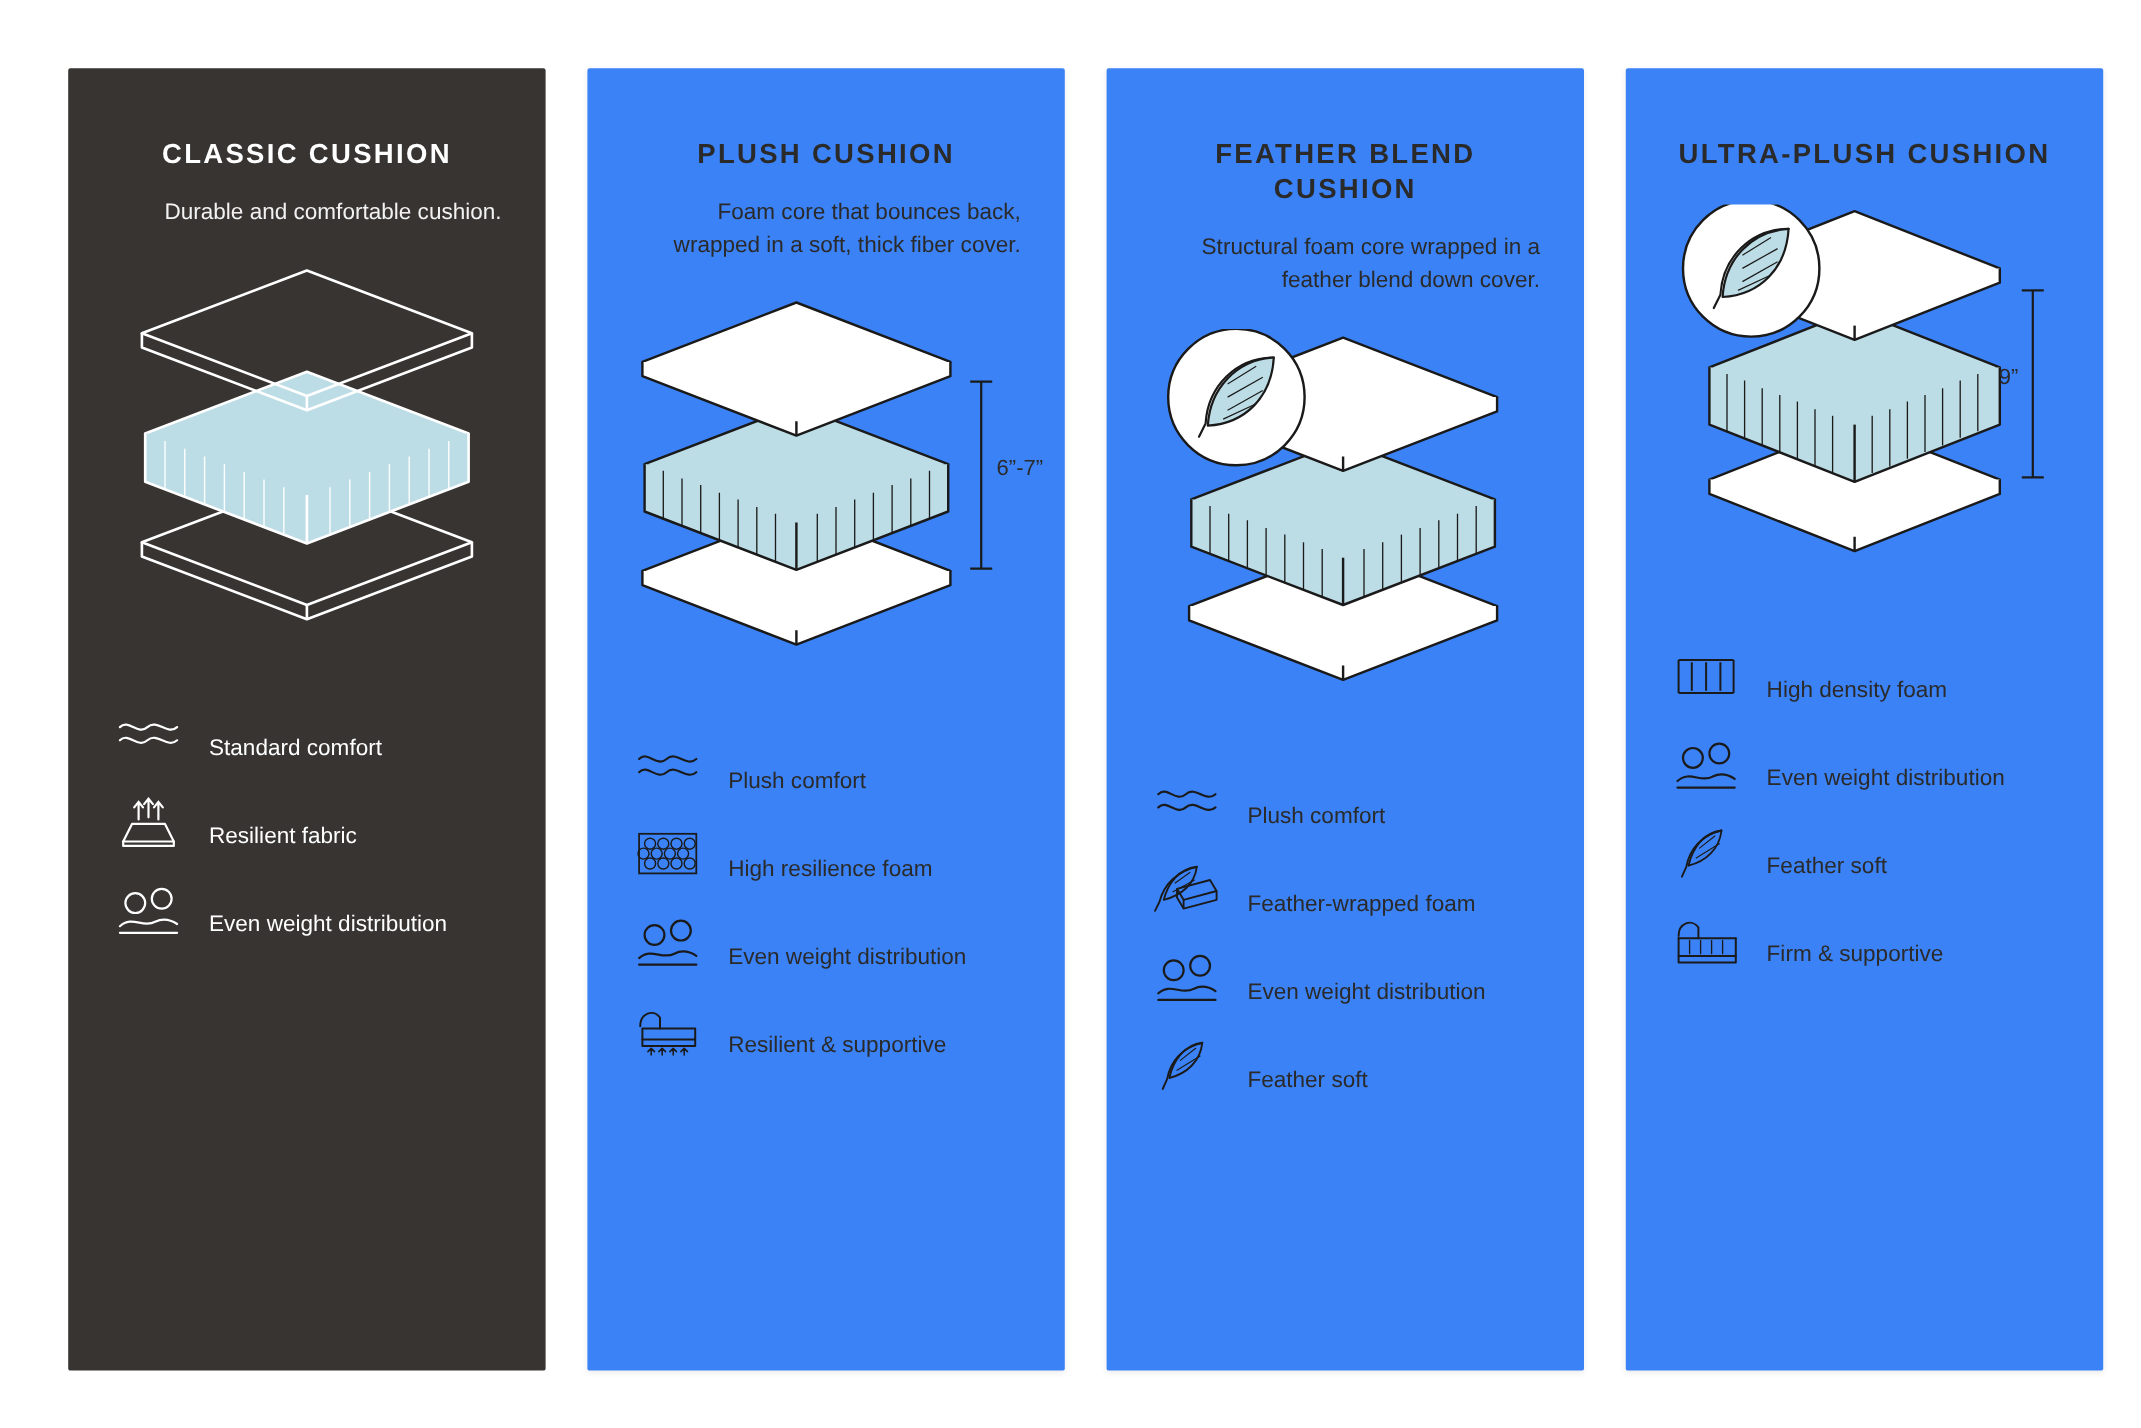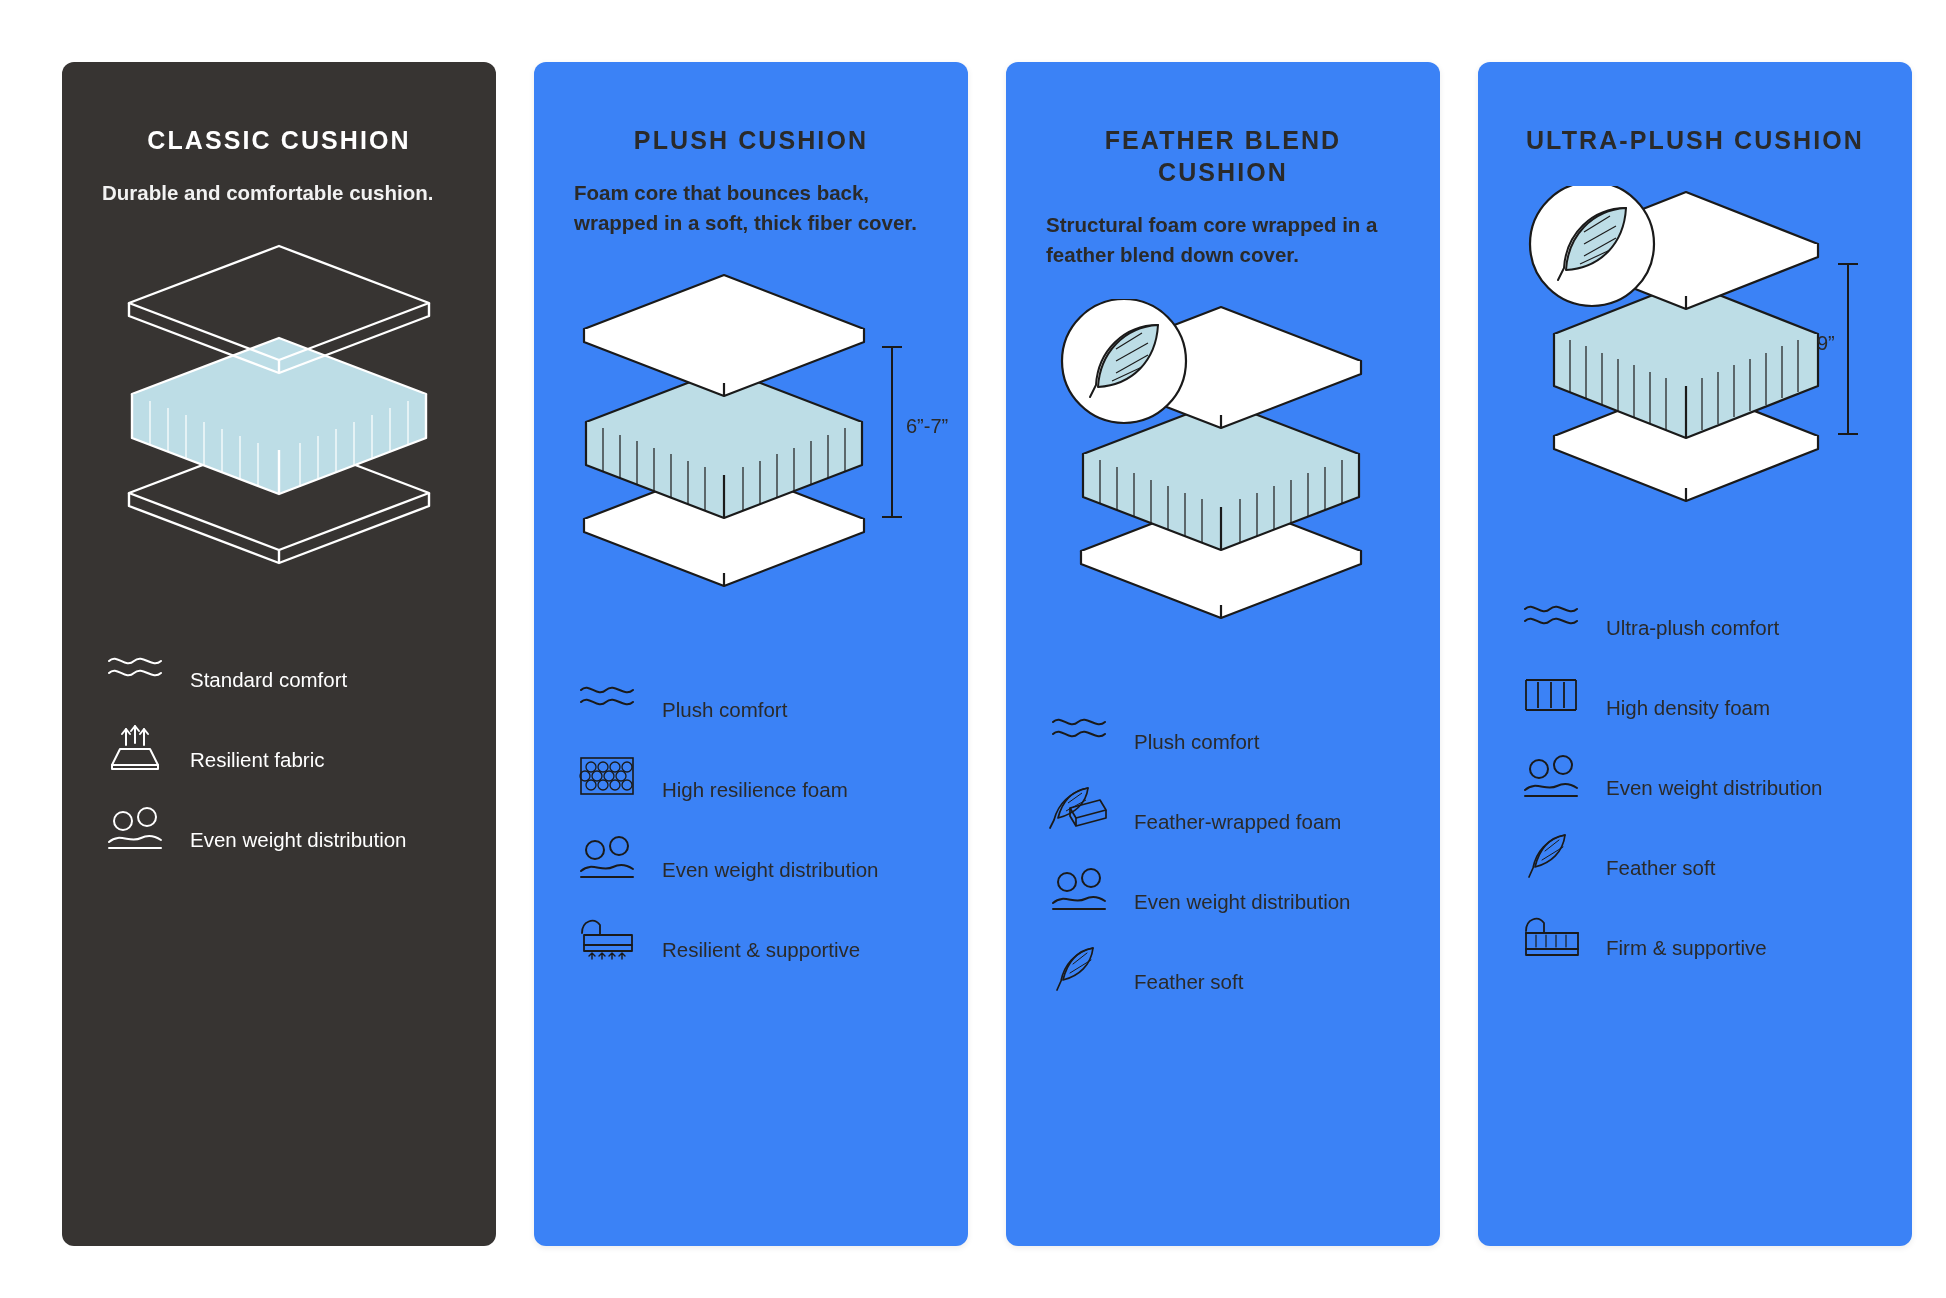--- a/index.html
+++ b/index.html
@@ -23,21 +23,21 @@
     justify-content: flex-start;
     padding: 62px 0 0 62px;
     box-sizing: border-box;
     gap: 38px;
   }
   .card {
     width: 434px;
     height: 1184px;
     box-sizing: border-box;
     position: relative;
-    border-radius: 12px;
+    border-radius: 2px;
     padding: 62px 40px 0 40px;
     box-shadow: 0 2px 6px rgba(0,0,0,0.08);
   }
   .card.dark {
     background: #373432;
     color: #ffffff;
     box-shadow: none;
   }
   .card.light {
     background: #3b82f6;
@@ -48,23 +48,23 @@
     font-weight: bold;
     letter-spacing: 2.1px;
     text-align: center;
     line-height: 1.28;
     margin: 0 0 22px 0;
     text-transform: uppercase;
   }
   .card-desc {
     font-size: 20.5px;
     line-height: 1.45;
-    text-align: left;
+    text-align: right;
     margin: 0;
-    font-weight: 700;
+    font-weight: 400;
   }
   .card.dark .card-desc { color: #f2f2f2; }
   .illus {
     position: relative;
     height: 360px;
     margin-top: 30px;
   }
   .illus svg { display: block; margin: 0 auto; }
   .features {
     margin-top: 42px;
@@ -445,29 +445,20 @@
           <path d="M320 78 L340 78"></path>
           <path d="M320 248 L340 248"></path>
         </g>
       </svg>
       <div style="position:absolute; left:299px; top:146px; color:#2a2a2a;" class="dim-label">9”</div>
     </div>
 
     <div class="features">
       <div class="feature">
         <span class="feature-icon">
-          <svg width="58" height="34" viewBox="0 0 58 34" fill="none" stroke="#1a1a1a" stroke-width="2" stroke-linecap="round">
-            <path d="M3 11 C11 3, 19 19, 28 11 C37 3, 46 19, 55 11"></path>
-            <path d="M3 23 C11 15, 19 31, 28 23 C37 15, 46 31, 55 23"></path>
-          </svg>
-        </span>
-        <span class="feature-label">Ultra-plush comfort</span>
-      </div>
-      <div class="feature">
-        <span class="feature-icon">
           <svg width="58" height="42" viewBox="0 0 58 42" fill="none" stroke="#1a1a1a" stroke-width="1.8" stroke-linejoin="round">
             <path d="M4 6 L54 6"></path>
             <path d="M4 36 L54 36"></path>
             <path d="M4 6 L4 36"></path>
             <path d="M54 6 L54 36"></path>
             <path d="M16 8 L16 34"></path>
             <path d="M29 8 L29 34"></path>
             <path d="M42 8 L42 34"></path>
           </svg>
         </span>

